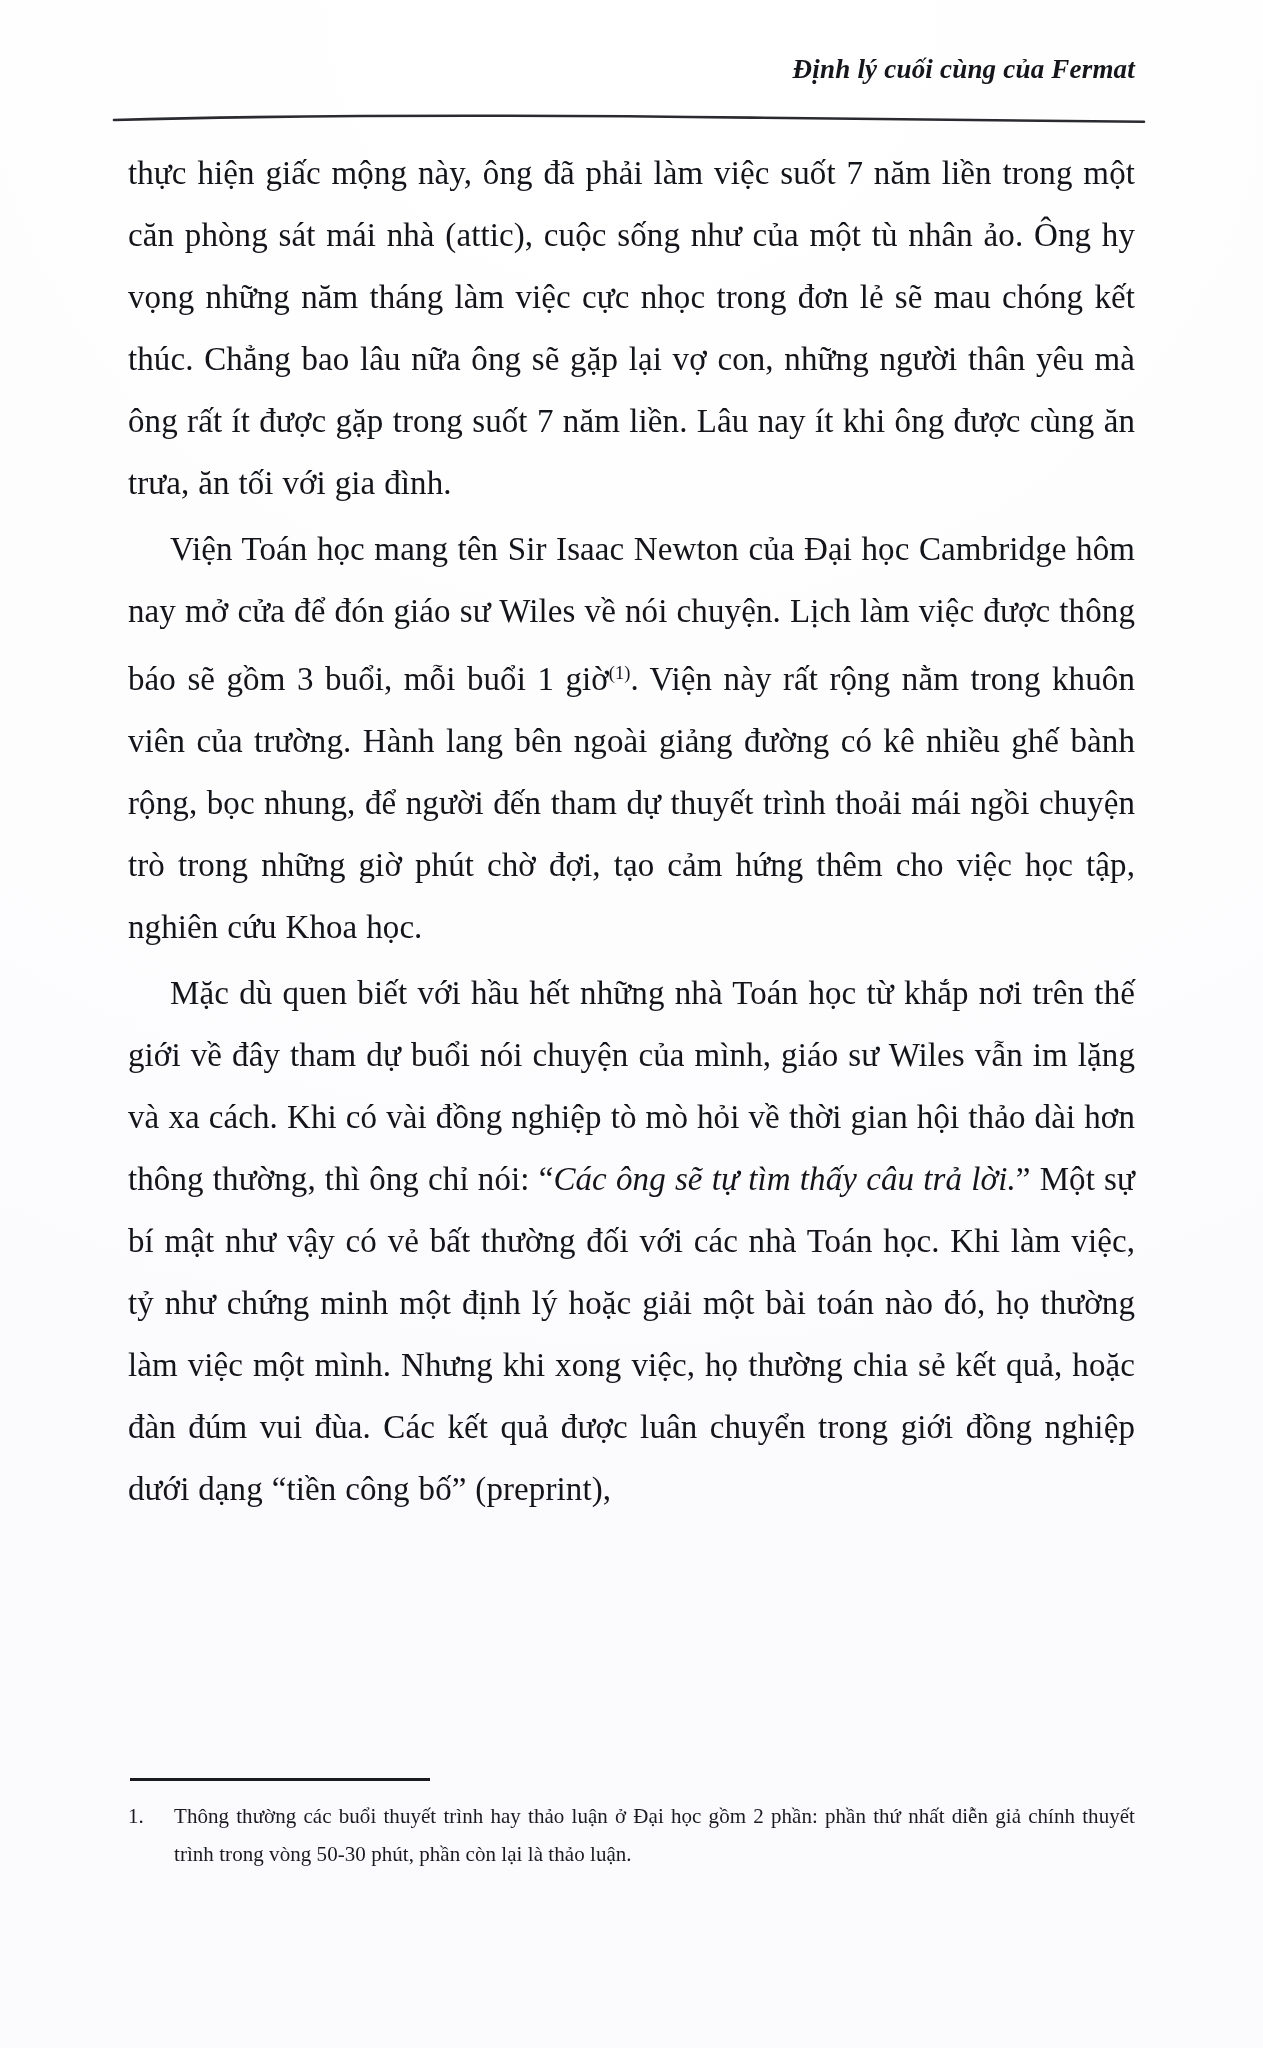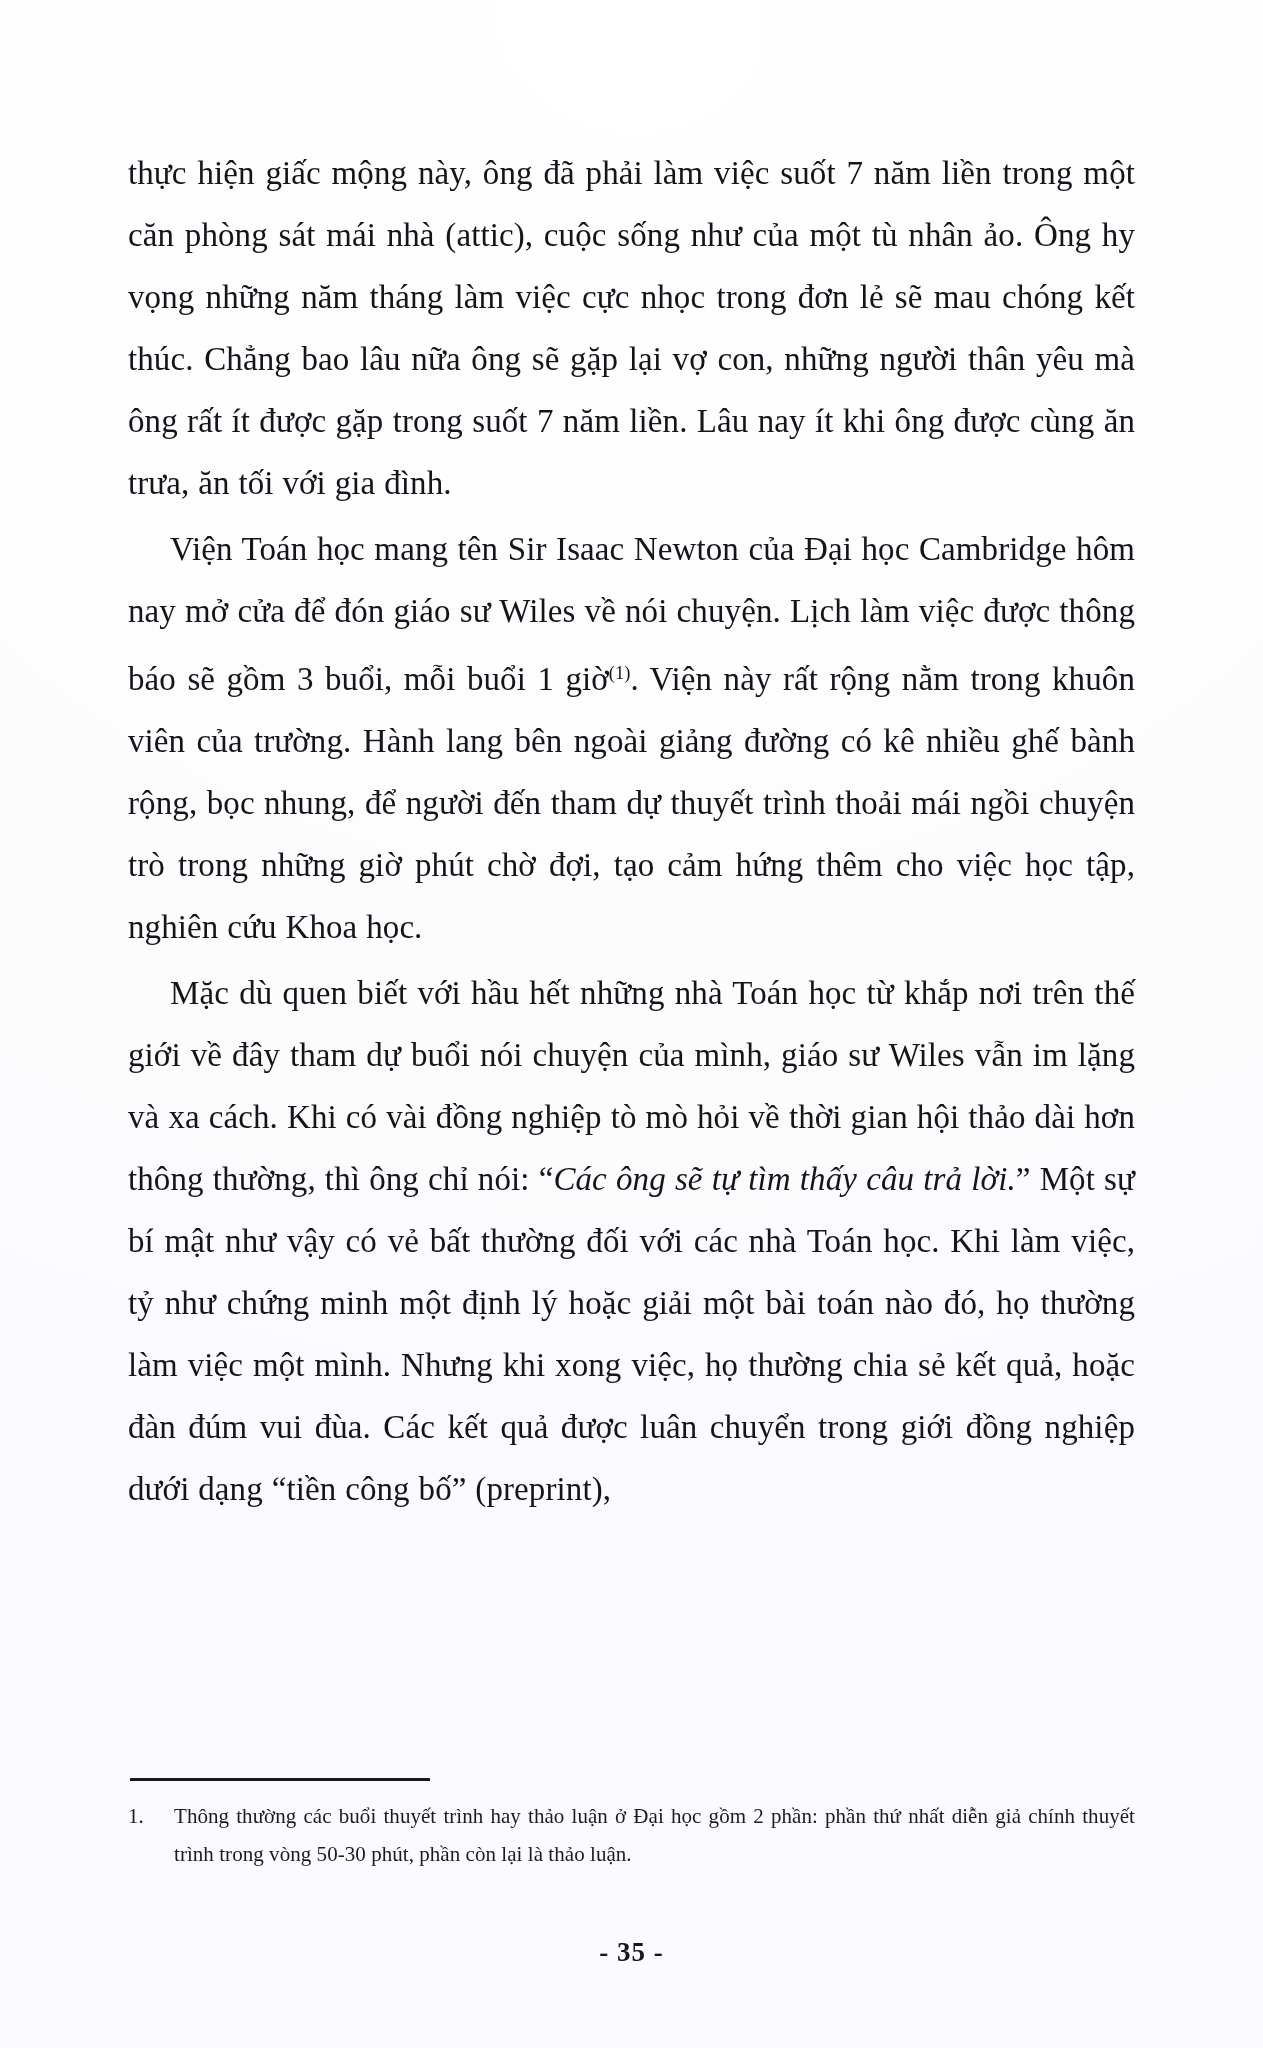--- a/index.html
+++ b/index.html
@@ -132,34 +132,41 @@
     letter-spacing: 1px;
   }
 </style>
 </head>
 <body>
 
 <div class="page"></div>
 
 <div class="content">
 
+  <div class="header-wrap">
+    <div class="header-title">Định lý cuối cùng của Fermat</div>
+    <div class="header-rule">
+      <svg width="1034" height="10" viewBox="0 0 1034 10" xmlns="http://www.w3.org/2000/svg">
+        <path d="M2,6 C180,1.2 420,0.8 640,3.6 C820,5.8 960,7.2 1032,7.8" stroke="#2a2b31" stroke-width="2.6" fill="none" stroke-linecap="round"></path>
+      </svg>
+    </div>
+  </div>
 
   <div class="body-text">
 
     <p class="para">thực hiện giấc mộng này, ông đã phải làm việc suốt 7 năm liền trong một căn phòng sát mái nhà (attic), cuộc sống như của một tù nhân ảo. Ông hy vọng những năm tháng làm việc cực nhọc trong đơn lẻ sẽ mau chóng kết thúc. Chẳng bao lâu nữa ông sẽ gặp lại vợ con, những người thân yêu mà ông rất ít được gặp trong suốt 7 năm liền. Lâu nay ít khi ông được cùng ăn trưa, ăn tối với gia đình.</p>
 
     <p class="para indent"><span>Viện Toán học mang tên Sir Isaac Newton của Đại học Cambridge hôm nay mở cửa để đón giáo sư Wiles về nói chuyện. Lịch làm việc được thông báo sẽ gồm 3 buổi, mỗi buổi 1 giờ</span><sup class="fnref">(1)</sup><span>. Viện này rất rộng nằm trong khuôn viên của trường. Hành lang bên ngoài giảng đường có kê nhiều ghế bành rộng, bọc nhung, để người đến tham dự thuyết trình thoải mái ngồi chuyện trò trong những giờ phút chờ đợi, tạo cảm hứng thêm cho việc học tập, nghiên cứu Khoa học.</span></p>
 
     <p class="para indent"><span>Mặc dù quen biết với hầu hết những nhà Toán học từ khắp nơi trên thế giới về đây tham dự buổi nói chuyện của mình, giáo sư Wiles vẫn im lặng và xa cách. Khi có vài đồng nghiệp tò mò hỏi về thời gian hội thảo dài hơn thông thường, thì ông chỉ nói: “</span><span class="it">Các ông sẽ tự tìm thấy câu trả lời.</span><span>” Một sự bí mật như vậy có vẻ bất thường đối với các nhà Toán học. Khi làm việc, tỷ như chứng minh một định lý hoặc giải một bài toán nào đó, họ thường làm việc một mình. Nhưng khi xong việc, họ thường chia sẻ kết quả, hoặc đàn đúm vui đùa. Các kết quả được luân chuyển trong giới đồng nghiệp dưới dạng “tiền công bố” (preprint),</span></p>
 
   </div>
 
   <div class="footnote">
     <div class="footnote-rule"></div>
     <div class="footnote-body">
       <div class="footnote-num">1.</div>
       <div class="footnote-text">Thông thường các buổi thuyết trình hay thảo luận ở Đại học gồm 2 phần: phần thứ nhất diễn giả chính thuyết trình trong vòng 50-30 phút, phần còn lại là thảo luận.</div>
     </div>
   </div>
 
-  <div class="page-number">- 35 -</div>
 
 </div>
 
 </body></html>

